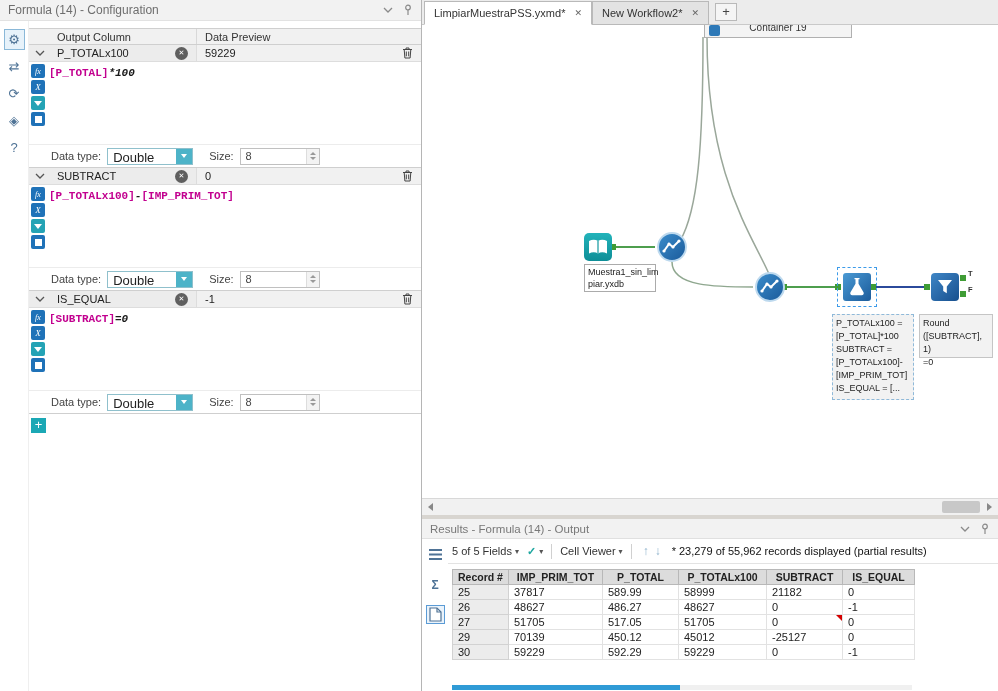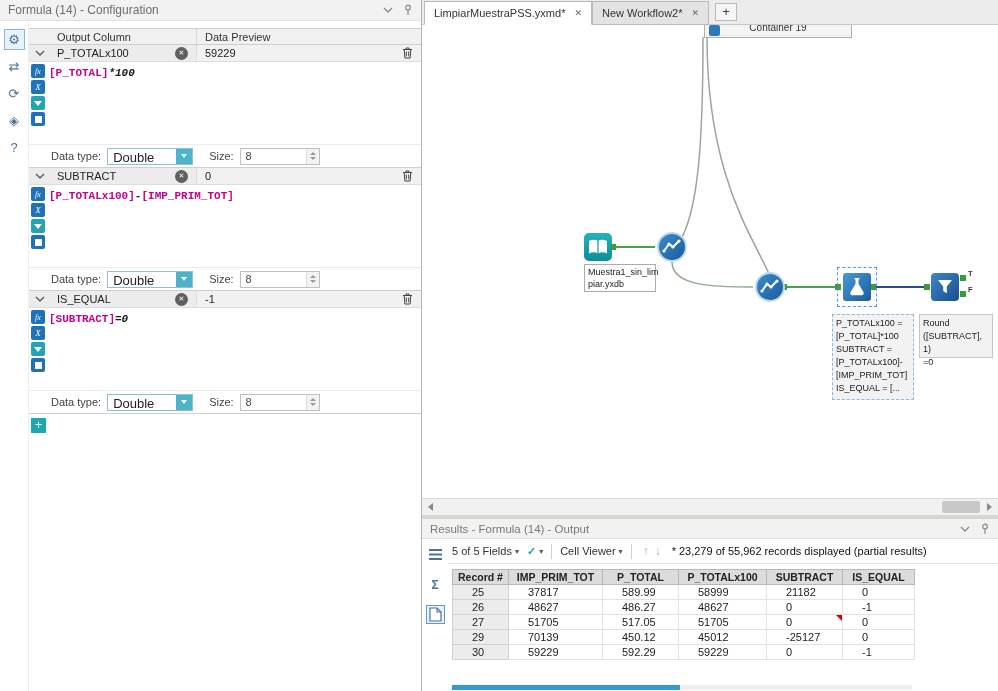--- a/index.html
+++ b/index.html
@@ -98,21 +98,21 @@
   .rmain { flex:1; display:flex; flex-direction:column; }
   .rtoolbar { height:25px; display:flex; align-items:center; font-size:11px; color:#333; border-bottom:1px solid #e3e3e3; padding-left:4px; }
   .caret { font-size:8px; color:#555; margin-left:3px; }
   .tb-sep { width:1px; height:15px; background:#d0d0d0; margin:0 8px; }
   .tb-check { color:#1fa7a0; font-weight:bold; margin-left:8px; }
   .tb-arrow { color:#8fb3cc; font-size:12px; margin:0 3px; }
   .records-info { font-weight:normal; color:#111; margin-left:8px; }
   .rtable-wrap { flex:1; position:relative; padding:5px 0 0 4px; }
   table.results-grid { border-collapse:collapse; font-size:11px; table-layout:fixed; }
   .results-grid th { background:#dcdcdc; border:1px solid #b8b8b8; font-weight:bold; font-size:10.5px; padding:1px 5px; height:15px; text-align:center; }
-  .results-grid td { border:1px solid #e2e2e2; padding:0 19px; height:15px; background:#fff; position:relative; }
+  .results-grid td { border:1px solid #e2e2e2; padding:0 5px; height:15px; background:#fff; position:relative; }
   .results-grid td:first-child { background:#ececec; border-color:#d2d2d2; }
   .results-grid th:nth-child(1){width:56px;} .results-grid th:nth-child(2){width:94px;}
   .results-grid th:nth-child(3){width:76px;} .results-grid th:nth-child(4){width:88px;}
   .results-grid th:nth-child(5){width:76px;} .results-grid th:nth-child(6){width:72px;}
   .results-grid td.flagged::after { content:''; position:absolute; right:0; top:0; border-left:6px solid transparent; border-top:6px solid #d40000; }
   .rbscroll { position:absolute; left:4px; bottom:1px; width:460px; height:5px; background:#f0f0f0; }
   .rbscroll .thumb { width:228px; height:5px; background:#2f9bd6; }
 </style>
 </head>
 <body>

